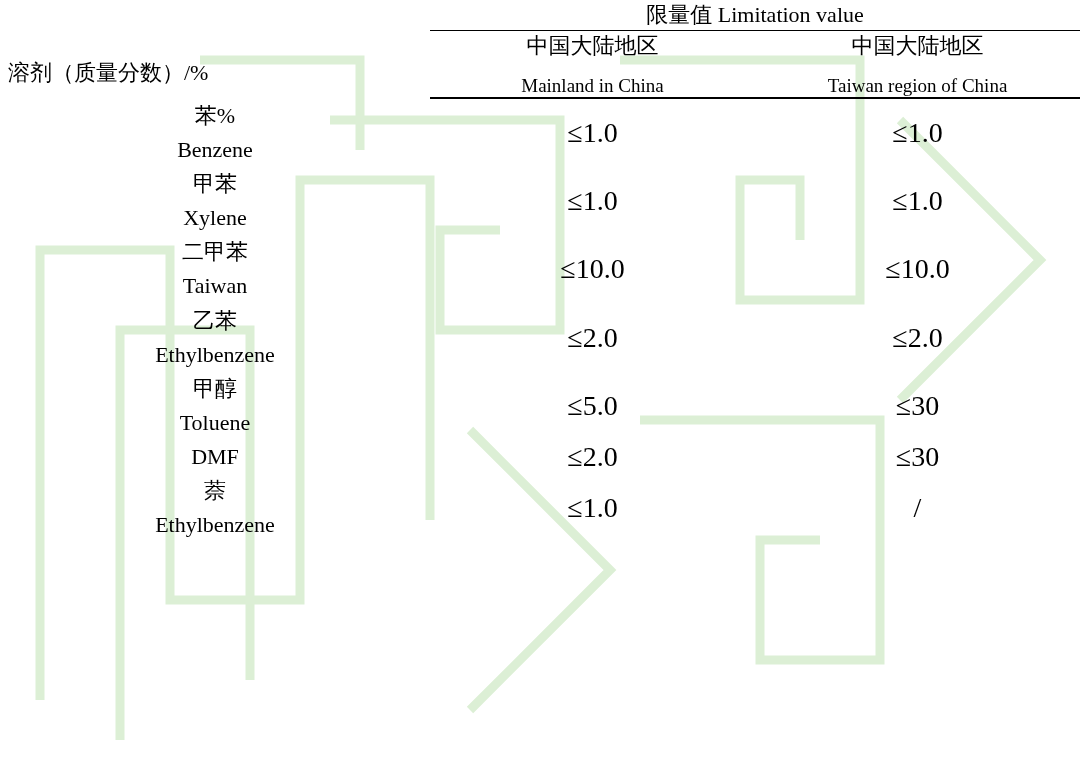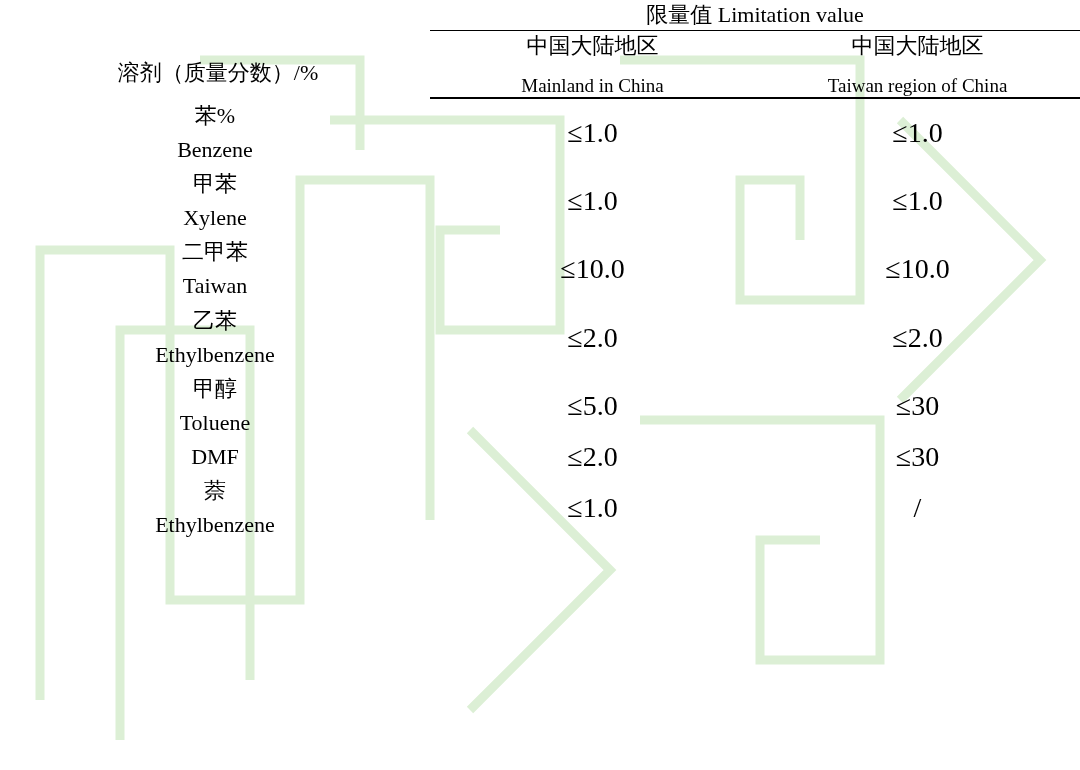--- a/index.html
+++ b/index.html
@@ -196,14 +196,14 @@
         <td class="row-name">
           <span class="zh">萘</span>
           <span class="en">Ethylbenzene</span>
         </td>
         <td class="row-val">≤1.0</td>
         <td class="row-val">/</td>
       </tr>
     </tbody>
   </table>
 
-  <div style="position:absolute; left:8px; top:58px; width:420px; font-size:22px; text-align:center;">溶剂（质量分数）/%</div>
+  <div style="position:absolute; left:8px; top:58px; width:420px; font-size:22px; text-align:left;">溶剂（质量分数）/%</div>
 </div>
 
 </body></html>

